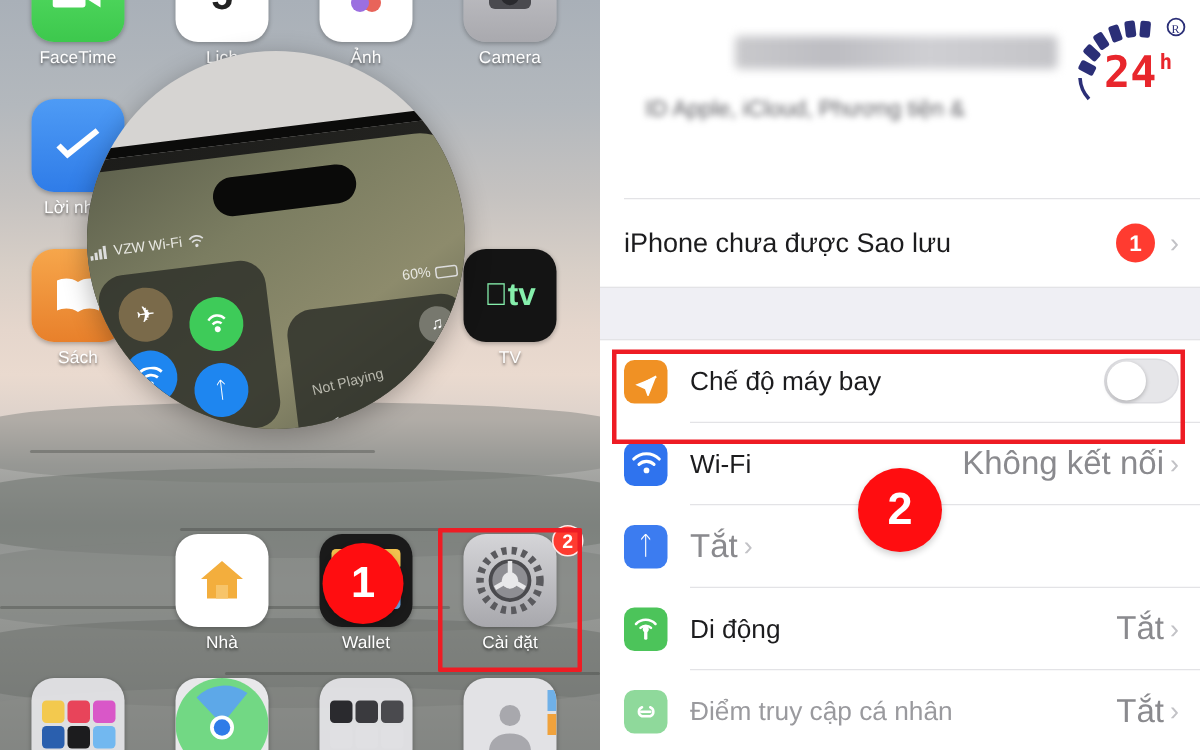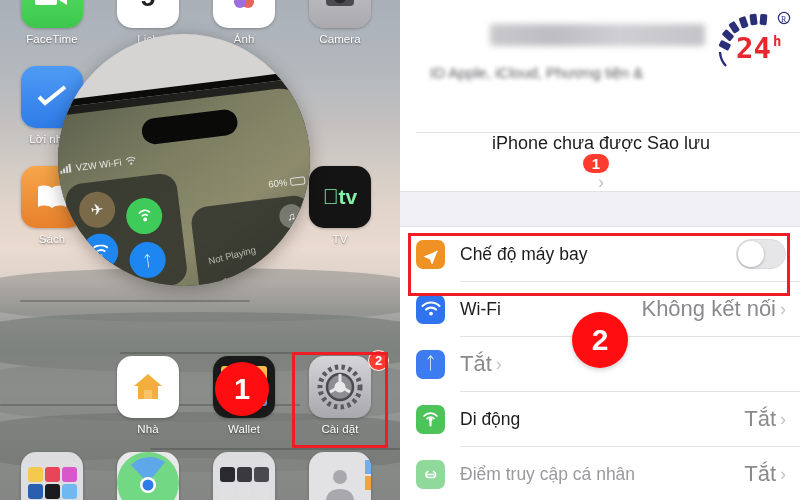--- a/index.html
+++ b/index.html
@@ -435,21 +435,21 @@
           <text x="36" y="52" font-family="'DejaVu Sans Mono', monospace" font-size="29" font-weight="bold" fill="#E8262C">24</text>
           <text x="73" y="40" font-family="'DejaVu Sans Mono', monospace" font-size="14" font-weight="bold" fill="#E8262C">h</text>
           <circle cx="84" cy="12" r="5.6" fill="none" stroke="#2B2F77" stroke-width="1.2"></circle>
           <text x="81" y="16" font-size="8" fill="#2B2F77" font-family="'Liberation Serif', serif">R</text>
         </svg>
       </div>
     </div>
 
     <div class="sep-line"></div>
 
-    <div class="row" style="height:58px;flex-direction:column;">
+    <div class="row" style="height:58px;">
       <div class="title" style="font-size:18px;">iPhone chưa được Sao lưu</div>
       <div class="count-badge">1</div>
       <div class="chev">›</div>
     </div>
 
     <div class="gap"></div>
 
     <div class="row">
       <div class="ico" style="background:#F09124;">
         <svg width="19" height="19" viewBox="0 0 19 19">

